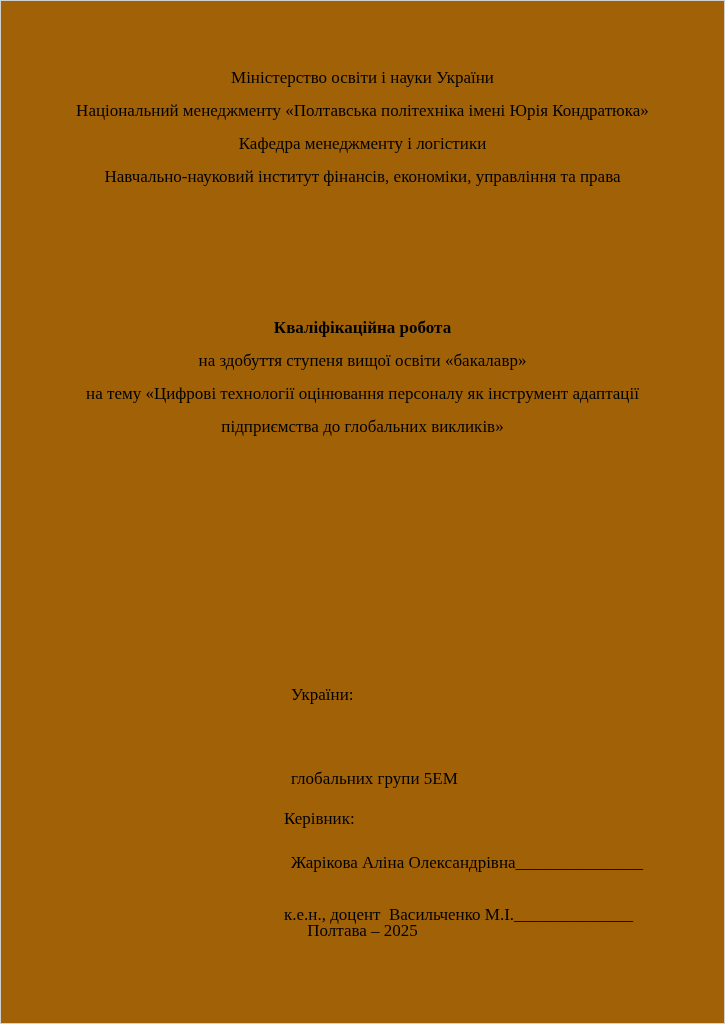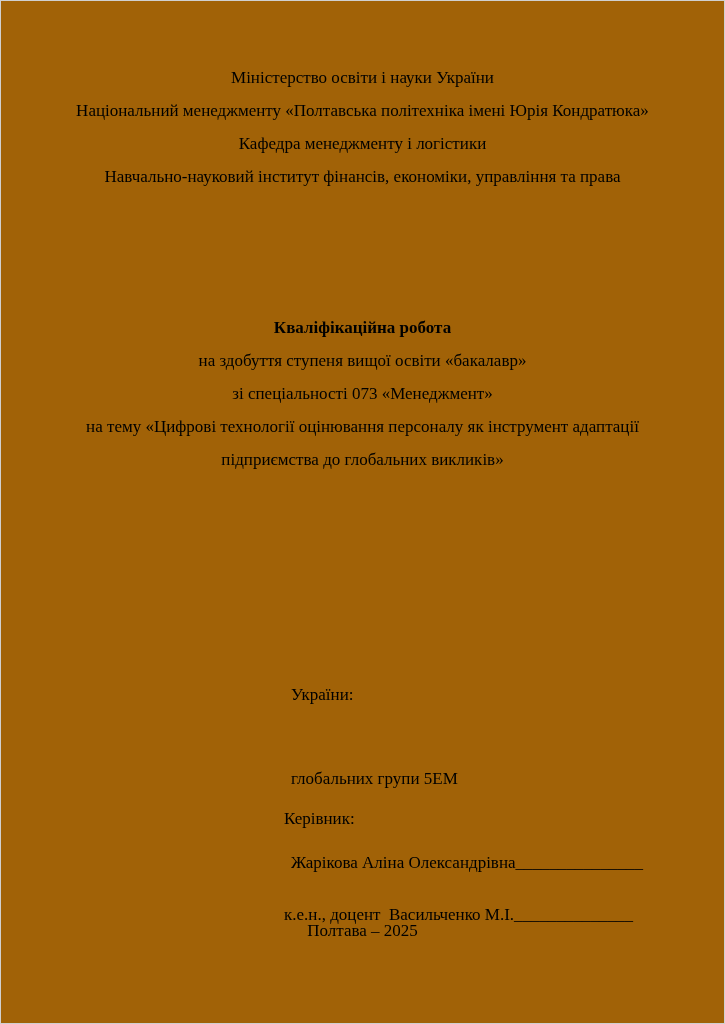--- a/index.html
+++ b/index.html
@@ -75,21 +75,20 @@
   <div class="header-block">
     <div class="doc-line">Міністерство освіти і науки України</div>
     <div class="doc-line">Національний менеджменту «Полтавська політехніка імені Юрія Кондратюка»</div>
     <div class="doc-line">Кафедра менеджменту і логістики</div>
     <div class="doc-line">Навчально-науковий інститут фінансів, економіки, управління та права</div>
   </div>
 
   <div class="title-block">
     <div class="doc-line work-title">Кваліфікаційна робота</div>
     <div class="doc-line">на здобуття ступеня вищої освіти «бакалавр»</div>
-    <div class="doc-line">зі спеціальності 073 «Менеджмент»</div>
     <div class="doc-line">на тему «Цифрові технології оцінювання персоналу як інструмент адаптації</div>
     <div class="doc-line">підприємства до глобальних викликів»</div>
   </div>
 
   <div class="author-block">
     <div class="doc-line">України:</div>
     <div class="doc-line">глобальних групи 5ЕМ</div>
     <div class="doc-line">Жарікова Аліна Олександрівна_______________</div>
   </div>
 

